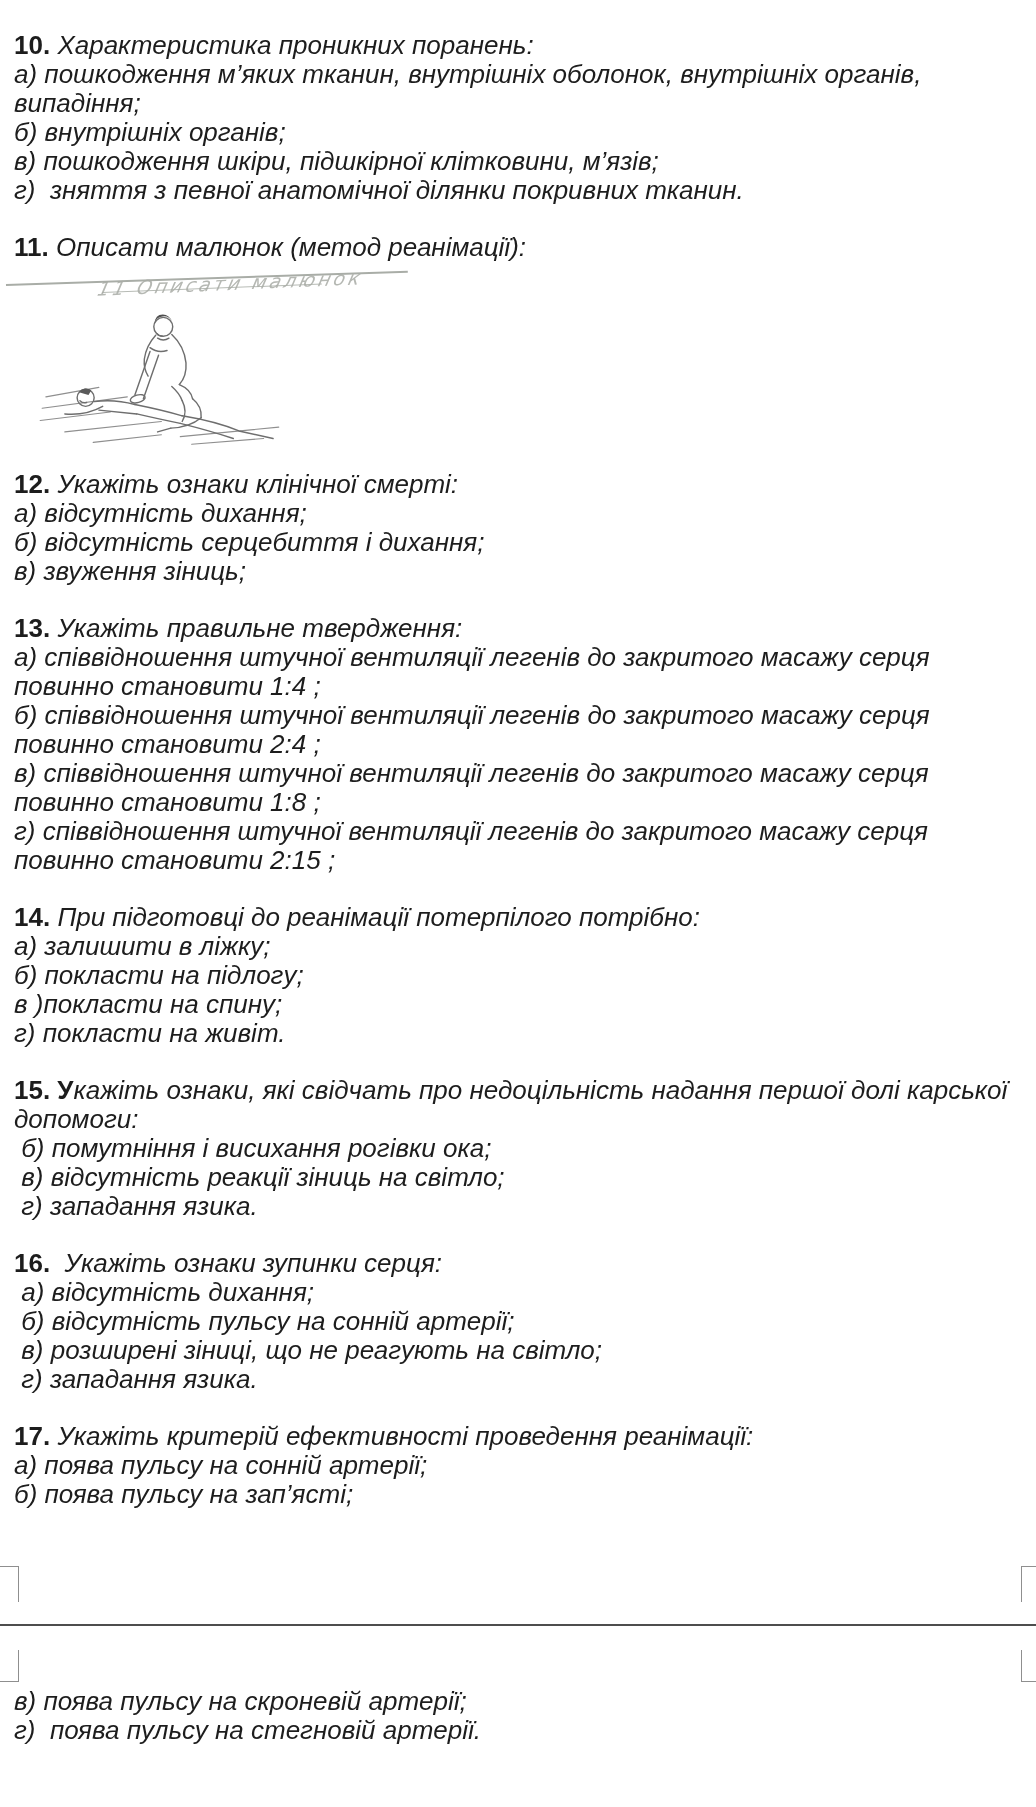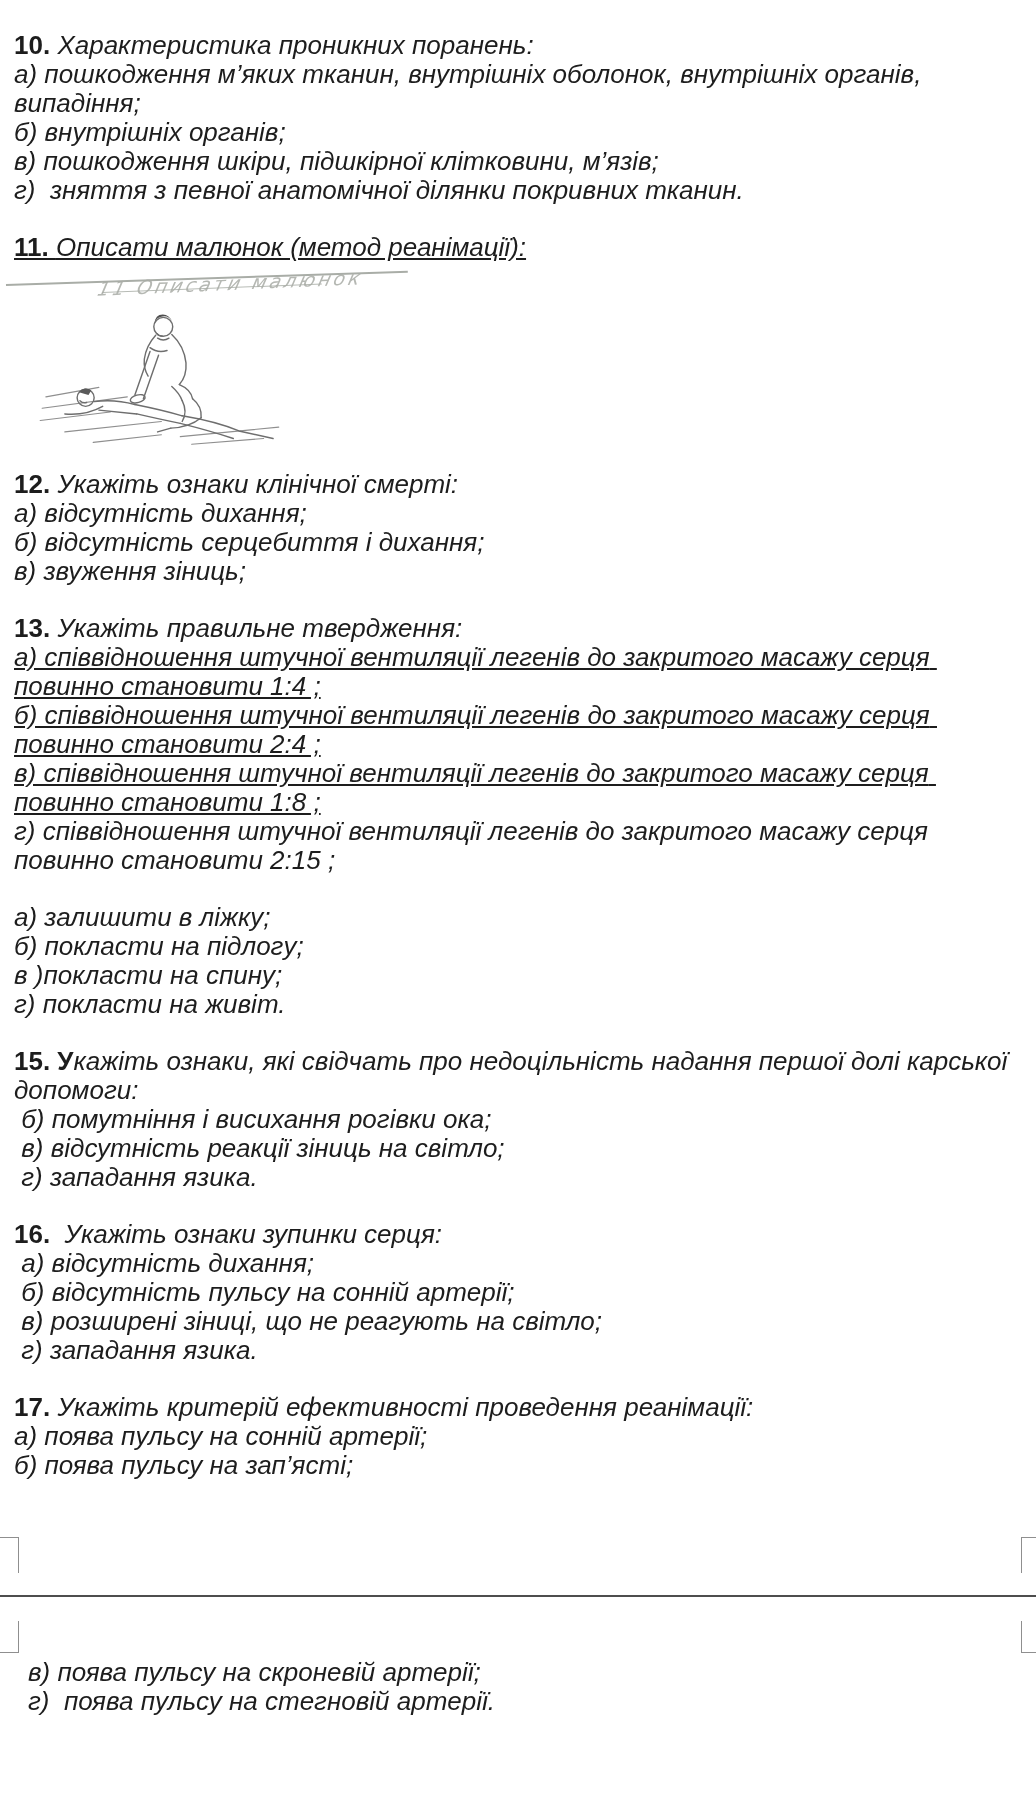--- a/index.html
+++ b/index.html
@@ -7,56 +7,56 @@
     width:1036px;height:1807px;position:relative;overflow:hidden;
     background:#ffffff;color:#1d1d1d;
     font-family:"Liberation Sans",sans-serif;
     font-size:26px;line-height:29px;font-style:italic;
   }
   .doc{padding:31px 20px 0 14px;}
   .q{margin:0 0 28px 0;}
   .line{white-space:pre-wrap;}
   .qnum{font-weight:700;font-style:normal;white-space:pre-wrap;}
   .qtitle{white-space:pre-wrap;text-align:right;}
-  .q13 .narrow{max-width:955px;text-decoration:underline;}
+  .q13 .narrow{max-width:955px;}
   
   .hand-zone{position:relative;height:44px;}
   .pencil-line{position:absolute;left:-8px;top:22px;width:402px;border-top:2px solid #a9ada7;
     transform:rotate(-1.9deg);transform-origin:left center;}
   .pencil-line2{position:absolute;left:88px;top:30px;width:220px;border-top:1px solid #b7bbb5;
     transform:rotate(-2.2deg);transform-origin:left center;}
   .handwriting{position:absolute;left:84px;top:7px;font-size:19px;letter-spacing:3px;
     color:#a9aca6;font-family:"DejaVu Sans",sans-serif;font-style:italic;
     transform:rotate(-2.5deg) skewX(-16deg);opacity:.85;}
   .illustration{margin-left:20px;height:142px;}
   
   .pagebreak{position:relative;height:166px;}
   .mark{position:absolute;}
   .mark.bl{left:0;top:45px;width:18px;height:35px;border-top:1px solid #8f8f8f;border-right:1px solid #8f8f8f;}
   .mark.br{right:0;top:45px;width:14px;height:35px;border-top:1px solid #8f8f8f;border-left:1px solid #8f8f8f;}
   .pb-line{position:absolute;left:0;right:0;top:103px;height:2px;background:#4d4d4d;}
   .mark.tl{left:0;top:129px;width:18px;height:31px;border-bottom:1px solid #8f8f8f;border-right:1px solid #8f8f8f;}
   .mark.tr{right:0;top:129px;width:14px;height:31px;border-bottom:1px solid #8f8f8f;border-left:1px solid #8f8f8f;}
-  .page2{padding:0 20px 0 28px;}
+  .page2{padding:0 20px 0 14px;}
 </style>
 </head>
 <body>
 
 <div class="page">
   <div class="doc">
 
     <div class="q">
       <div class="line"><span class="qnum">10. </span><span class="qtitle">Характеристика проникних поранень:</span></div>
       <div class="line">а) пошкодження м’яких тканин, внутрішніх оболонок, внутрішніх органів, випадіння;</div>
       <div class="line">б) внутрішніх органів;</div>
       <div class="line">в) пошкодження шкіри, підшкірної клітковини, м’язів;</div>
       <div class="line">г)  зняття з певної анатомічної ділянки покривних тканин.</div>
     </div>
 
-    <div class="q" style="margin-bottom:16px;text-decoration:underline;">
+    <div class="q" style="margin-bottom:16px;">
       <div class="line"><span class="qnum">11. </span><span class="qtitle">Описати малюнок (метод реанімації):</span></div>
       <div class="hand-zone">
         <div class="pencil-line"></div>
         <div class="pencil-line2"></div>
         <span class="handwriting">11 Описати малюнок</span>
       </div>
       <svg class="illustration" width="268" height="142" viewBox="0 0 270 150" fill="none" stroke="#6e6e6e" stroke-width="1.5" stroke-linecap="round">
 
         <g stroke="#8f8f8f" stroke-width="1.2">
           <path d="M6 96 L62 86"></path>
@@ -111,20 +111,21 @@
 
     <div class="q q13">
       <div class="line"><span class="qnum">13. </span><span class="qtitle">Укажіть правильне твердження:</span></div>
       <div class="line narrow">а) співвідношення штучної вентиляції легенів до закритого масажу серця повинно становити 1:4 ;</div>
       <div class="line narrow">б) співвідношення штучної вентиляції легенів до закритого масажу серця повинно становити 2:4 ;</div>
       <div class="line narrow">в) співвідношення штучної вентиляції легенів до закритого масажу серця повинно становити 1:8 ;</div>
       <div class="line">г) співвідношення штучної вентиляції легенів до закритого масажу серця повинно становити 2:15 ;</div>
     </div>
 
     <div class="q">
+      <div class="line"><span class="qnum">14. </span><span class="qtitle">При підготовці до реанімації потерпілого потрібно:</span></div>
       <div class="line">а) залишити в ліжку;</div>
       <div class="line">б) покласти на підлогу;</div>
       <div class="line">в )покласти на спину;</div>
       <div class="line">г) покласти на живіт.</div>
     </div>
 
     <div class="q">
       <div class="line"><span class="qnum">15. У</span><span class="qtitle">кажіть ознаки, які свідчать про недоцільність надання першої долі карської допомоги:</span></div>
       <div class="line"> б) помутніння і висихання рогівки ока;</div>
       <div class="line"> в) відсутність реакції зіниць на світло;</div>

